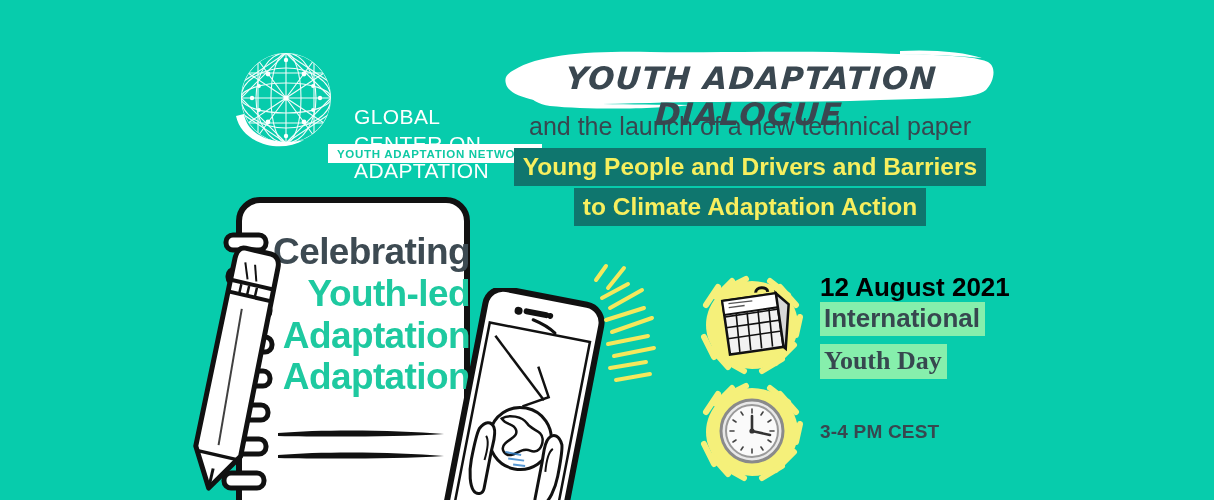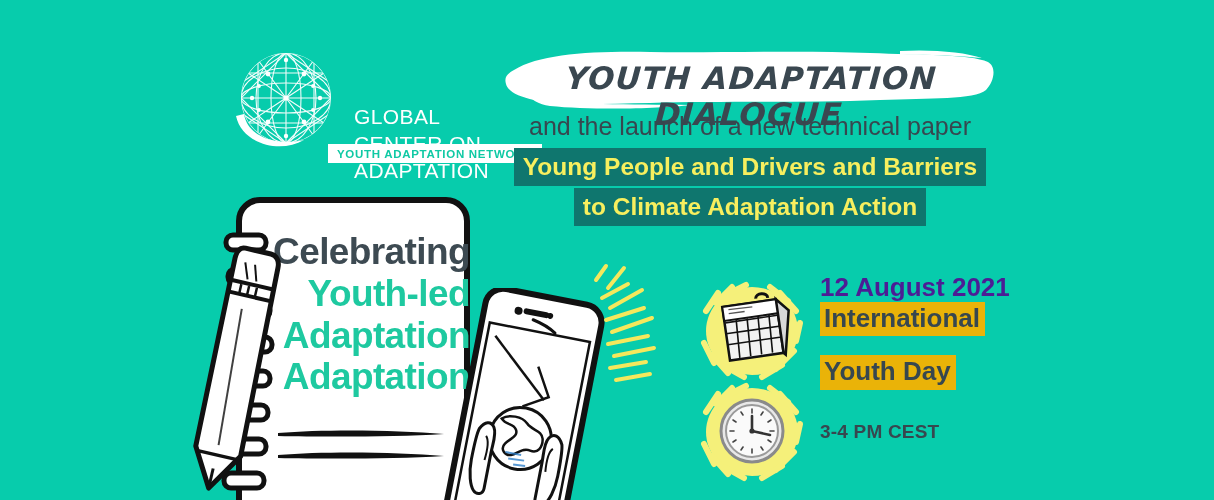--- a/index.html
+++ b/index.html
@@ -207,36 +207,36 @@
   .icon-blob {
     position: relative;
     width: 104px;
     height: 100px;
     flex: 0 0 104px;
   }
   .info-text {
     margin-left: 16px;
   }
   .date-l1 {
-    color: #4c1d95;
+    color: #000000;
     font-size: 26px;
     font-weight: bold;
     line-height: 1.16;
     text-align: right;
   }
   .date-l2, .date-l3 {
     display: inline-block;
-    background: #eab308;
+    background: #86efac;
     color: #37474F;
     font-size: 26px;
     font-weight: bold;
     line-height: 1.2;
     padding: 1px 5px 2px 4px;
   }
-  .date-l3 { margin-top: 19px; }
+  .date-l3 { margin-top: 8px; font-family: Liberation Serif, serif; }
   .time-txt {
     color: #37474F;
     font-size: 19px;
     font-weight: bold;
     letter-spacing: 0.2px;
   }
 </style>
 </head>
 <body>
 

